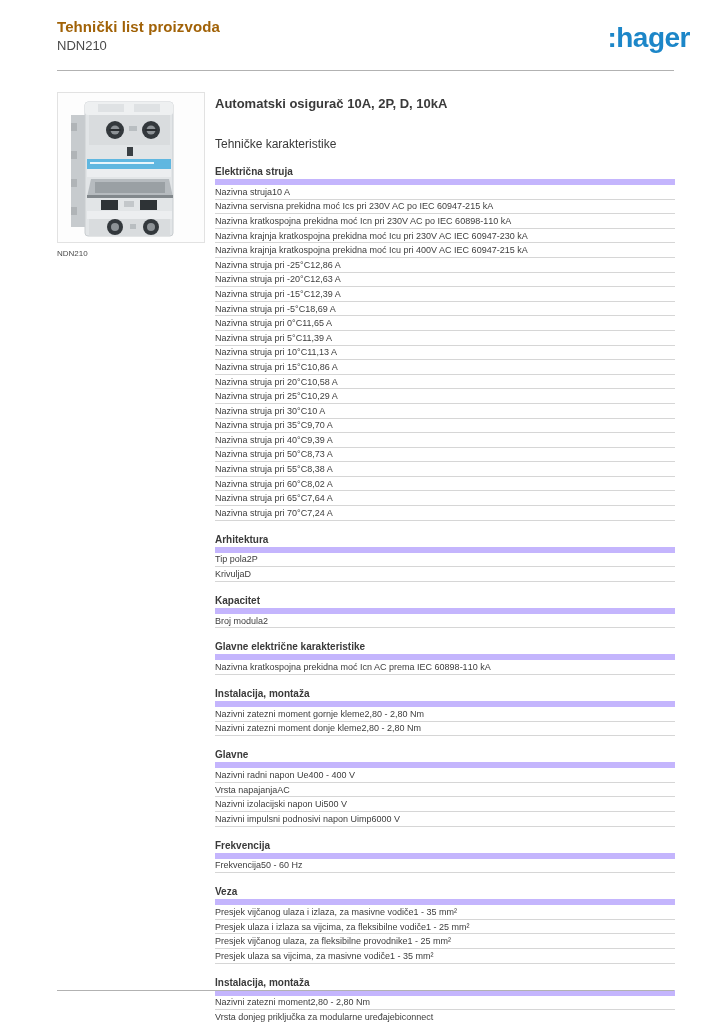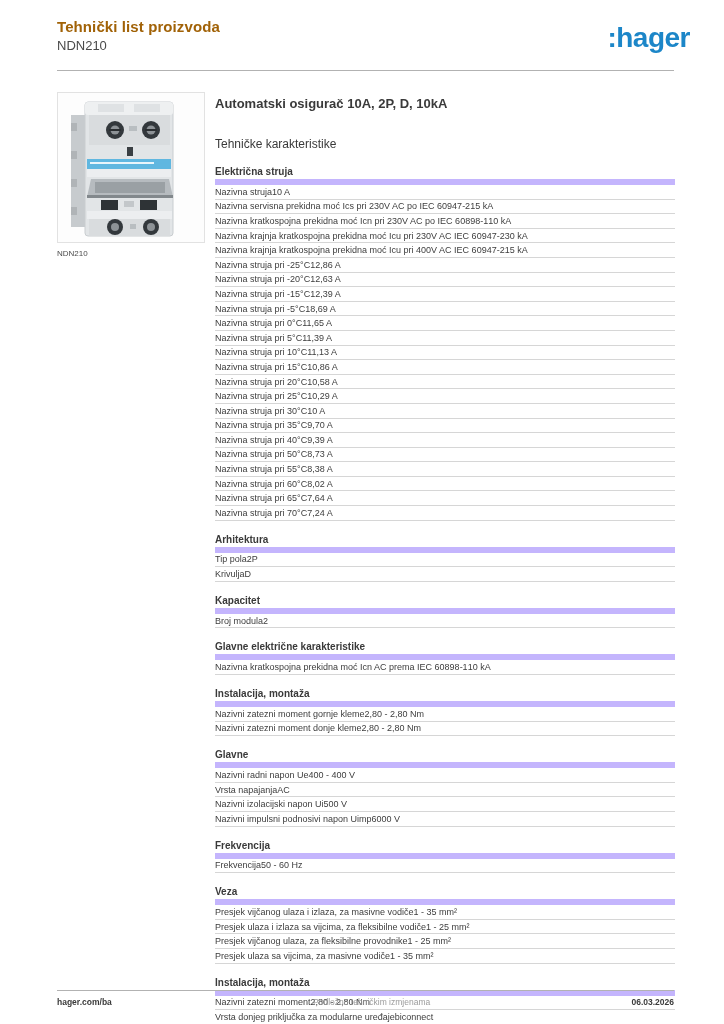--- a/index.html
+++ b/index.html
@@ -296,19 +296,14 @@
           </div>
           <div class="spec-row">
             <span class="spec-label">Vrsta donjeg priključka za modularne uređaje</span>
             <span class="spec-value">biconnect</span>
           </div>
         </div>
       </div>
   </div>
 
   <div class="rule footer-rule"></div>
-  <div class="footer">
-    <span class="footer-left">hager.com/ba</span>
-    <span class="footer-center">Podložno tehničkim izmjenama</span>
-    <span class="footer-right">06.03.2026</span>
-  </div>
 
 </div>
 
 </body></html>

